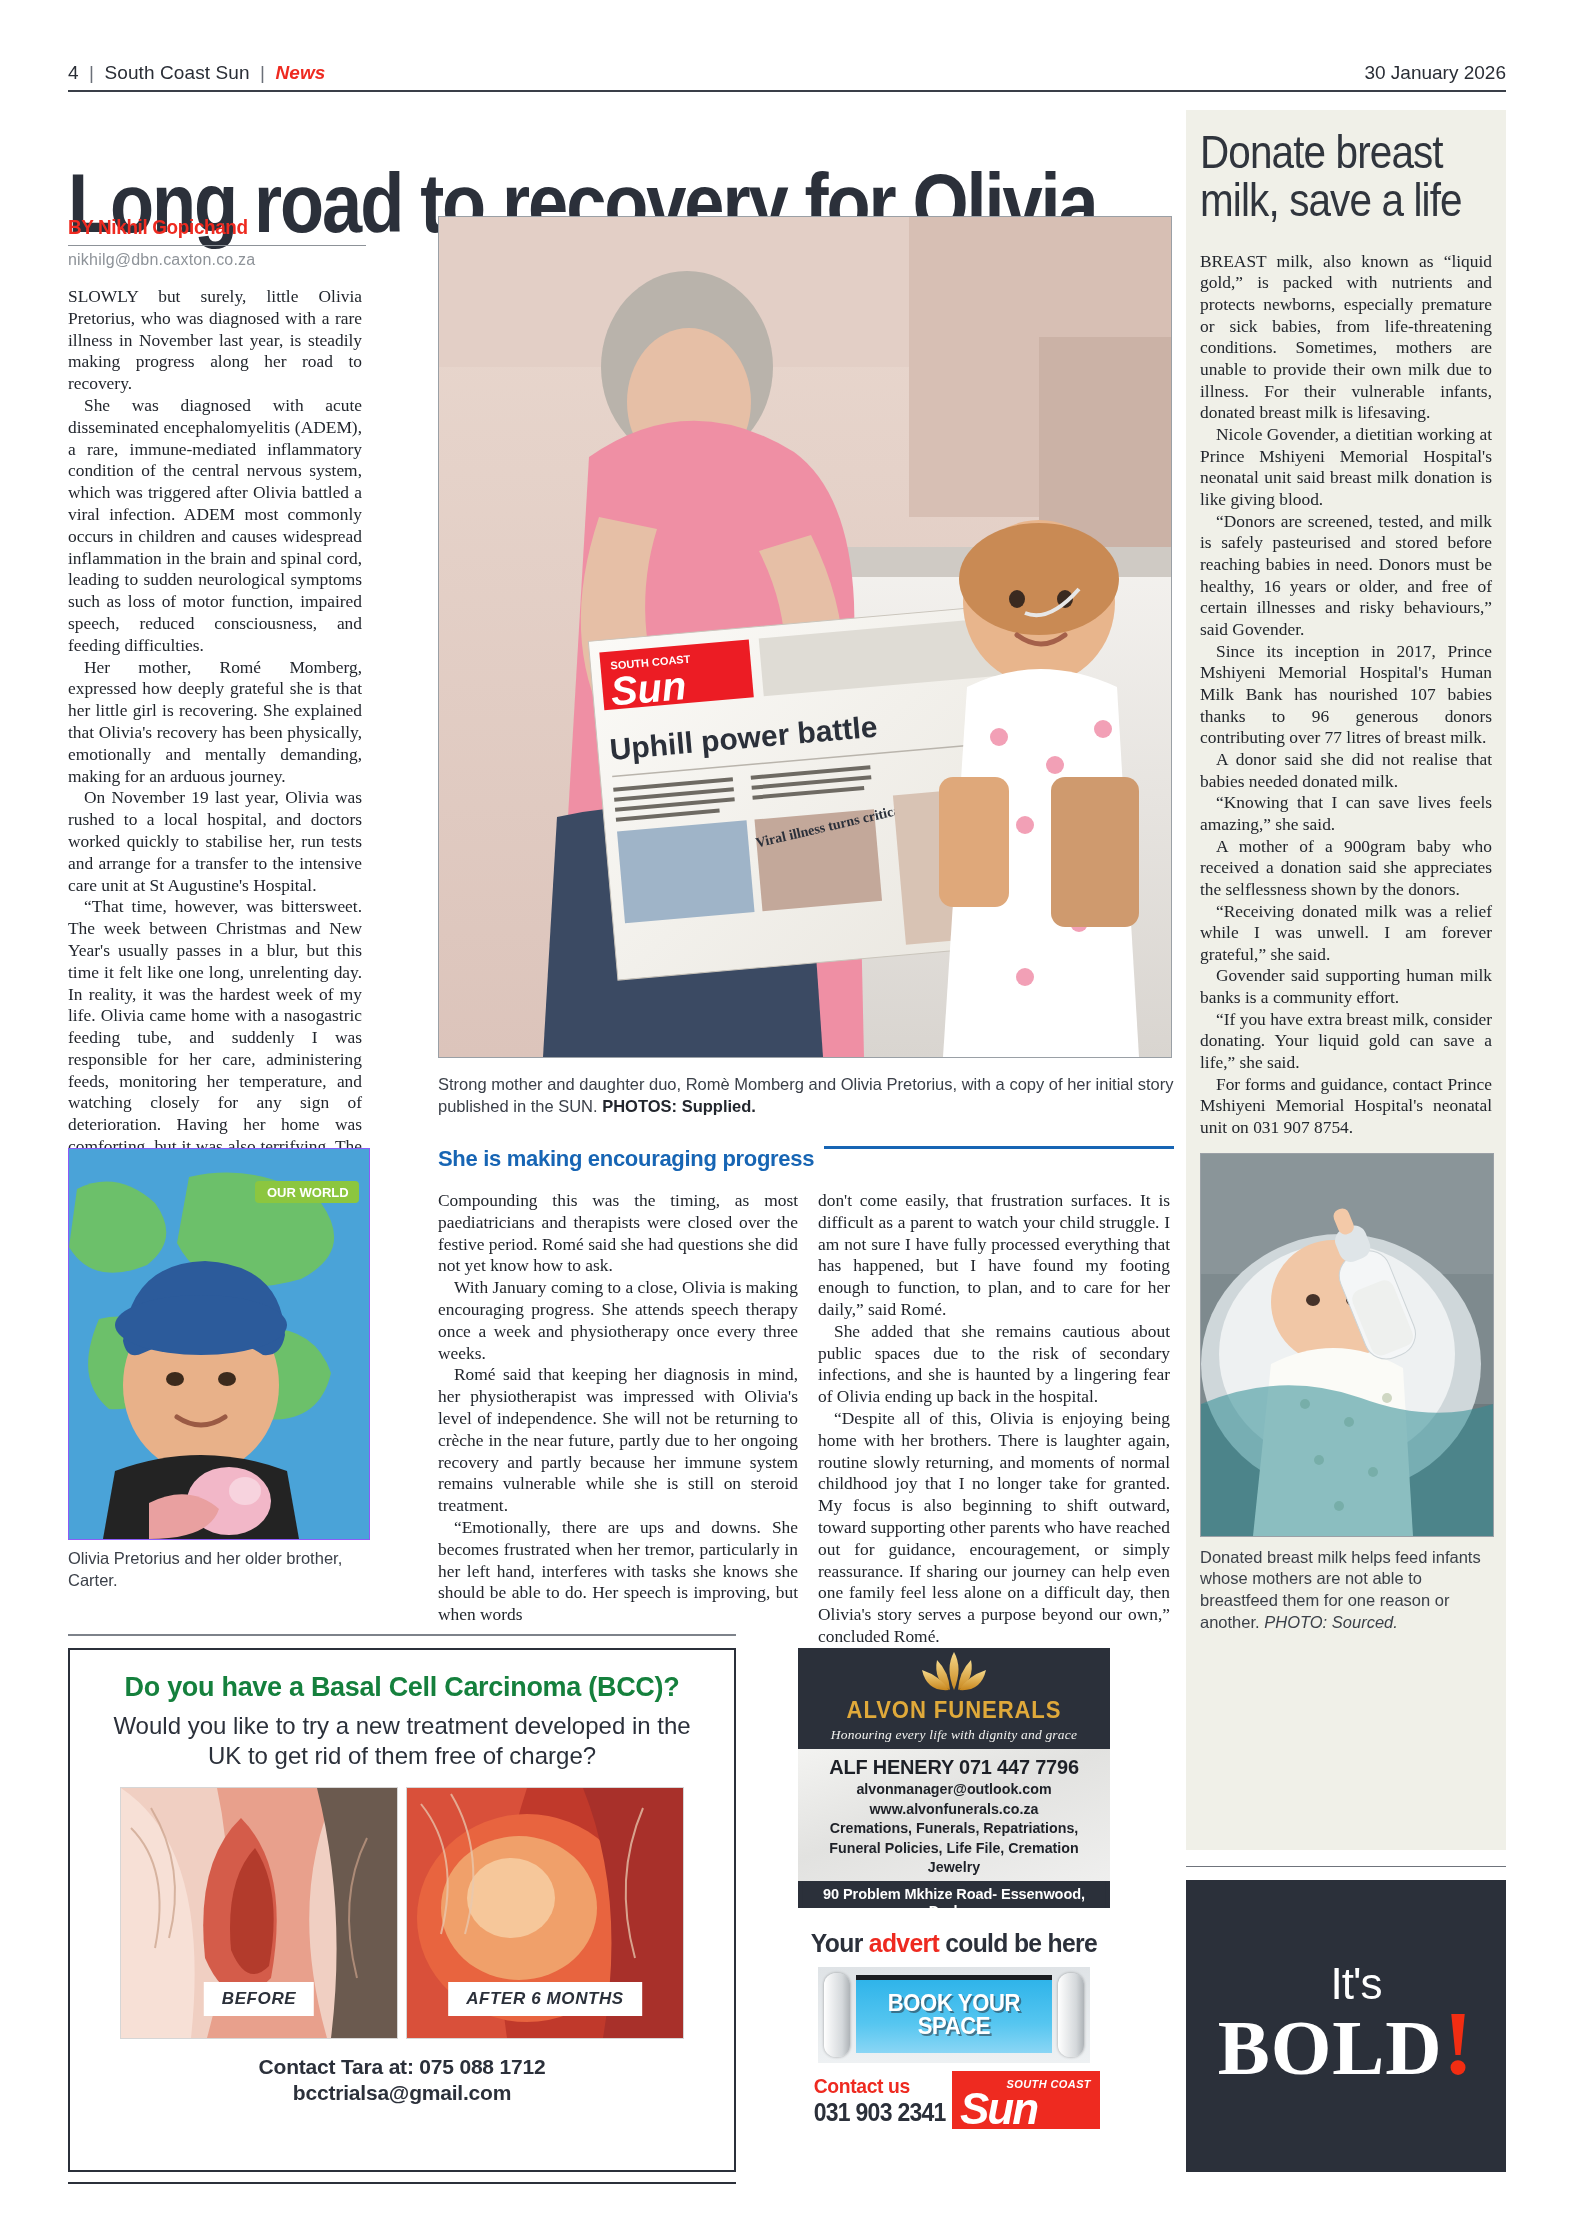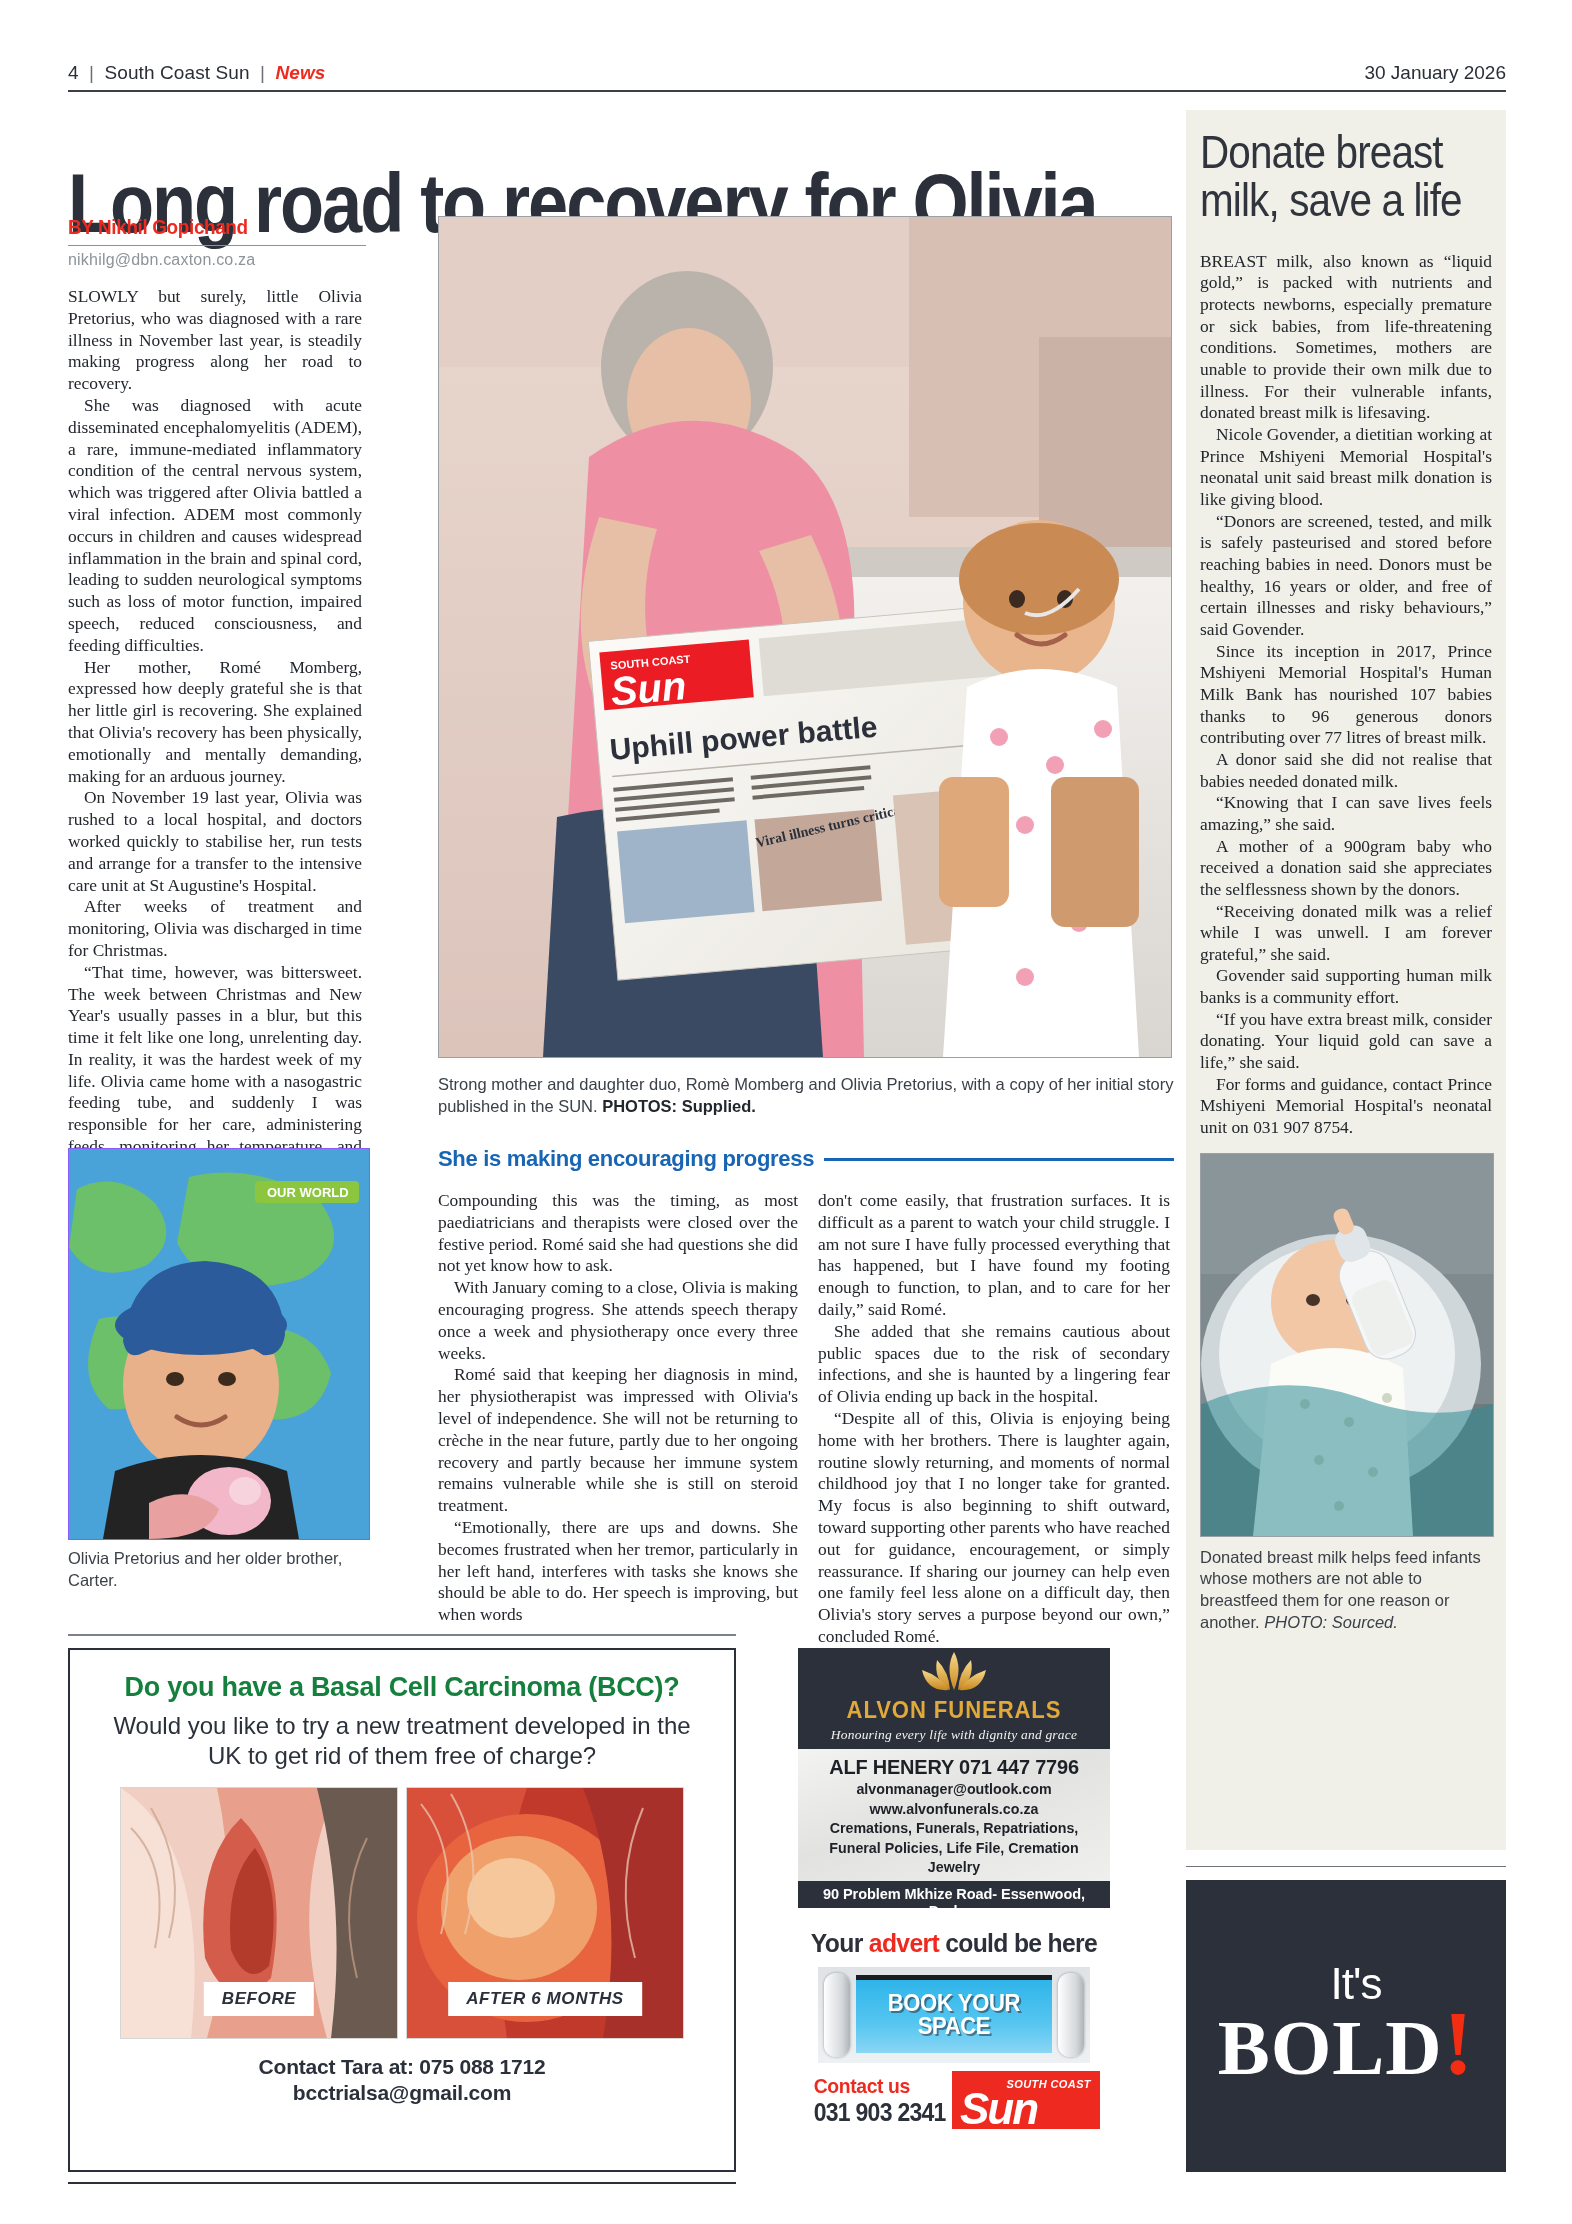--- a/index.html
+++ b/index.html
@@ -73,21 +73,21 @@
   .caption {
     font-family:"Liberation Sans", sans-serif;
     font-size:16.5px; line-height:1.32; color:#3b4049;
   }
   .caption b { font-weight:bold; color:#22262d; }
   #maincap { position:absolute; left:438px; top:1074px; width:736px; }
 
   
   .subhead-row {
     position:absolute; left:438px; top:1146px; width:736px;
-    display:flex; align-items:center; gap:10px;
+    display:flex; align-items:flex-start; gap:10px;
   }
   .subhead {
     font-family:"Liberation Sans", sans-serif;
     font-weight:bold; font-size:22px; color:#1765b4; letter-spacing:-.3px;
     white-space:nowrap;
   }
   .subhead-rule { flex:1; height:3px; background:#1765b4; }
 
   
   #bropic { position:absolute; left:68px; top:1148px; width:300px; height:390px; border:1px solid #8b5cf6; }
@@ -262,21 +262,20 @@
     <div class="byline">BY Nikhil Gopichand</div>
     <div class="byline-rule"></div>
     <div class="byline-mail">nikhilg@dbn.caxton.co.za</div>
   </div>
 
   <div class="bodycol" id="col1">
       <p class="lead">SLOWLY but surely, little Olivia Pretorius, who was diagnosed with a rare illness in November last year, is steadily making progress along her road to recovery.</p>
       <p>She was diagnosed with acute disseminated encephalomyelitis (ADEM), a rare, immune-mediated inflammatory condition of the central nervous system, which was triggered after Olivia battled a viral infection. ADEM most commonly occurs in children and causes widespread inflammation in the brain and spinal cord, leading to sudden neurological symptoms such as loss of motor function, impaired speech, reduced consciousness, and feeding difficulties.</p>
       <p>Her mother, Romé Momberg, expressed how deeply grateful she is that her little girl is recovering. She explained that Olivia's recovery has been physically, emotionally and mentally demanding, making for an arduous journey.</p>
       <p>On November 19 last year, Olivia was rushed to a local hospital, and doctors worked quickly to stabilise her, run tests and arrange for a transfer to the intensive care unit at St Augustine's Hospital.</p>
-      <p>After weeks of treatment and monitoring, Olivia was discharged in time for Christmas.</p>
       <p>“That time, however, was bittersweet. The week between Christmas and New Year's usually passes in a blur, but this time it felt like one long, unrelenting day. In reality, it was the hardest week of my life. Olivia came home with a nasogastric feeding tube, and suddenly I was responsible for her care, administering feeds, monitoring her temperature, and watching closely for any sign of deterioration. Having her home was comforting, but it was also terrifying. The safety net of medical staff just down the passage was gone,” said the mother-of-three.</p>
     </div>
 
   <div class="photo" id="mainphoto">
     <div class="ph-inner">
       
       <svg viewBox="0 0 732 840" width="732" height="840" preserveAspectRatio="none">
         <defs>
           <linearGradient id="wallg" x1="0" y1="0" x2="0" y2="1">
             <stop offset="0" stop-color="#e9d8cf"></stop>

